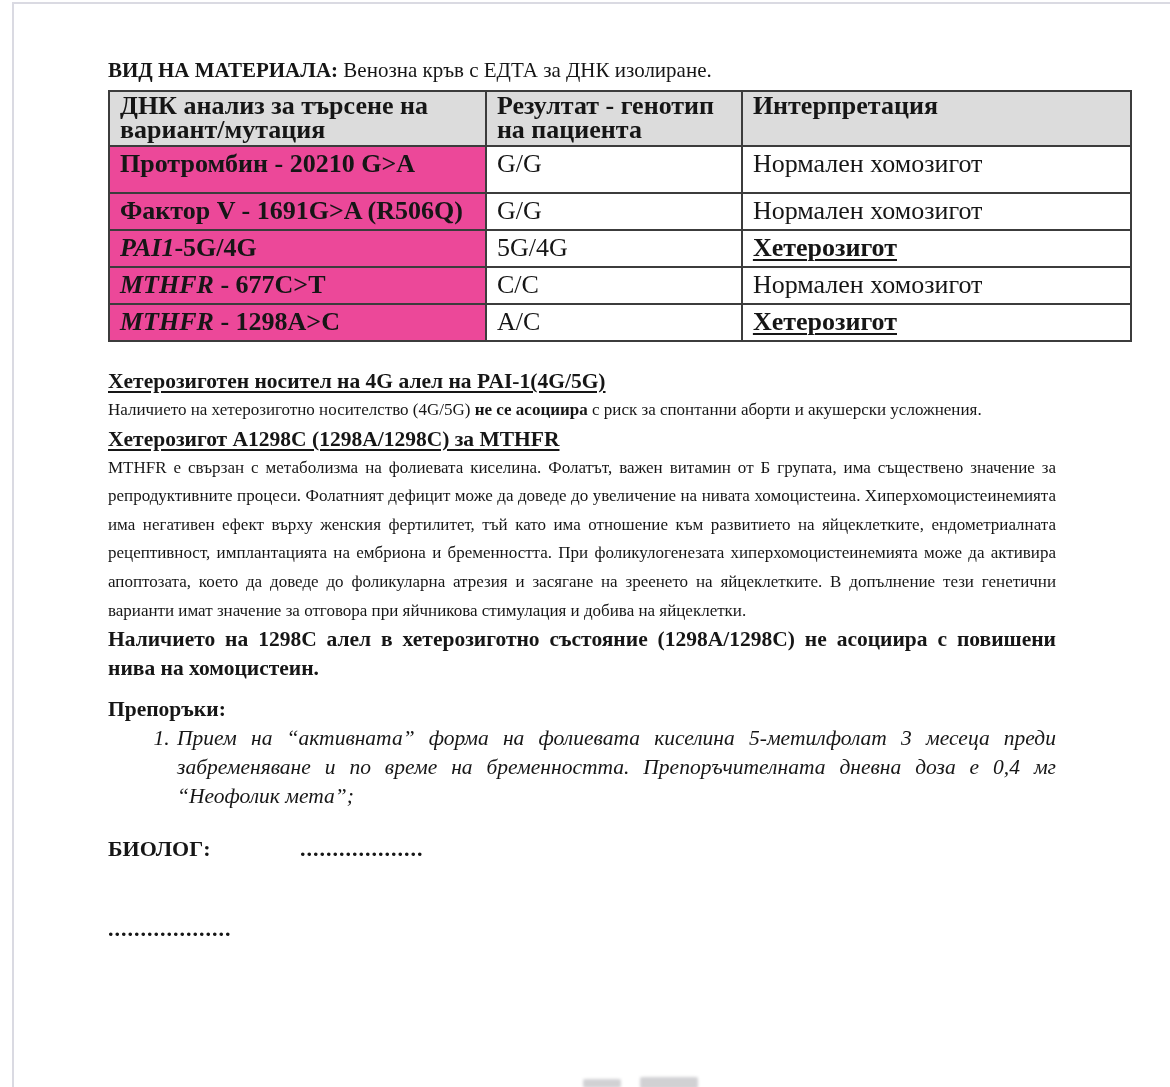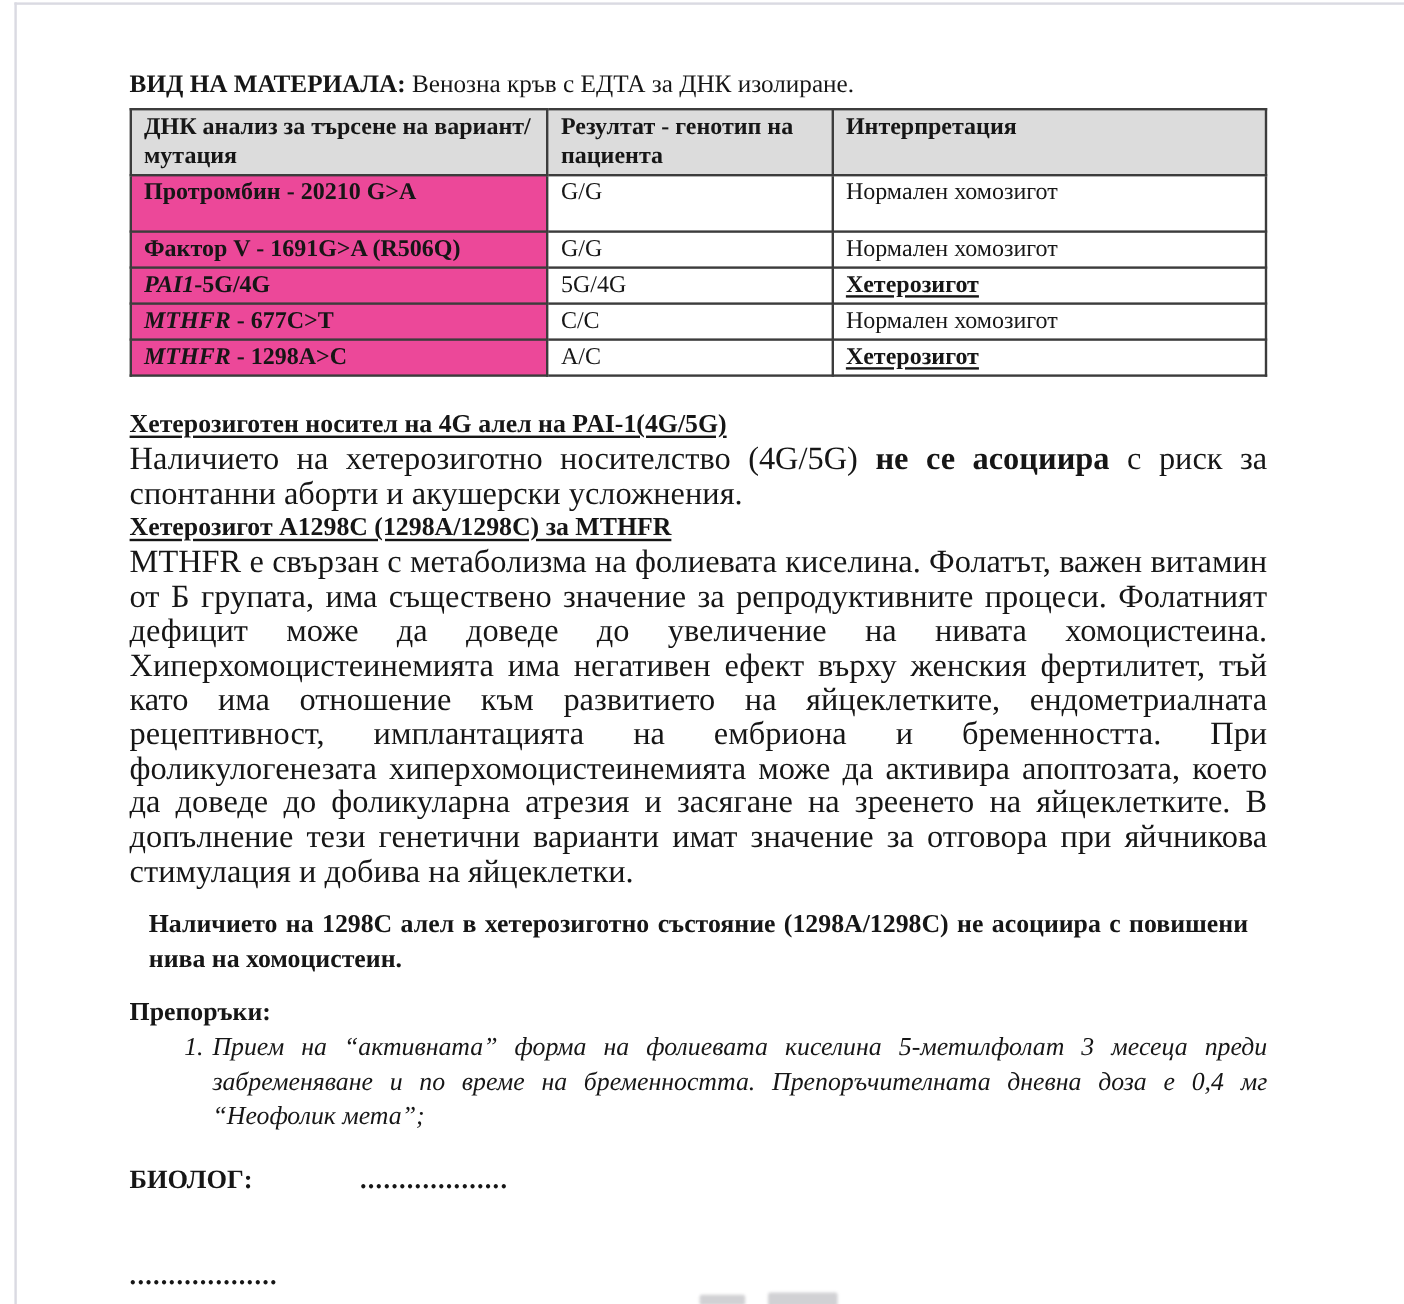--- a/index.html
+++ b/index.html
@@ -34,23 +34,23 @@
     width: 948px;
   }
   .material-line {
     margin: 0 0 7px 0;
     font-size: 21px;
     line-height: 26px;
   }
   .material-line b { font-weight: bold; }
 
   table.dna {
-    width: 948px;
+    width: 1024px;
     border-collapse: collapse;
-    font-size: 20px;
+    font-size: 26px;
   }
   table.dna th, table.dna td {
     border: 2px solid #3c3c3c;
     padding: 2px 10px 3px 10px;
     text-align: left;
     vertical-align: top;
   }
   table.dna th {
     background: #dcdcdc;
     font-weight: bold;
@@ -79,30 +79,30 @@
     font-size: 21.5px;
     font-weight: bold;
     line-height: 29px;
     text-decoration: underline;
     text-decoration-thickness: 2px;
     text-underline-offset: 3px;
   }
   .hd1 { margin-top: 25px; }
   .para {
     margin: 0;
-    font-size: 27px;
+    font-size: 17px;
     line-height: 28.6px;
   }
   .justify {
     text-align: justify;
     text-justify: inter-word;
   }
   .para b { font-weight: bold; }
   .bold-para {
-    margin: 16px;
+    margin: 0;
     font-size: 21.5px;
     line-height: 28.6px;
     font-weight: bold;
     text-align: justify;
   }
   .rec-title {
     margin: 13px 0 0 0;
     font-size: 21.5px;
     font-weight: bold;
     line-height: 29px;

